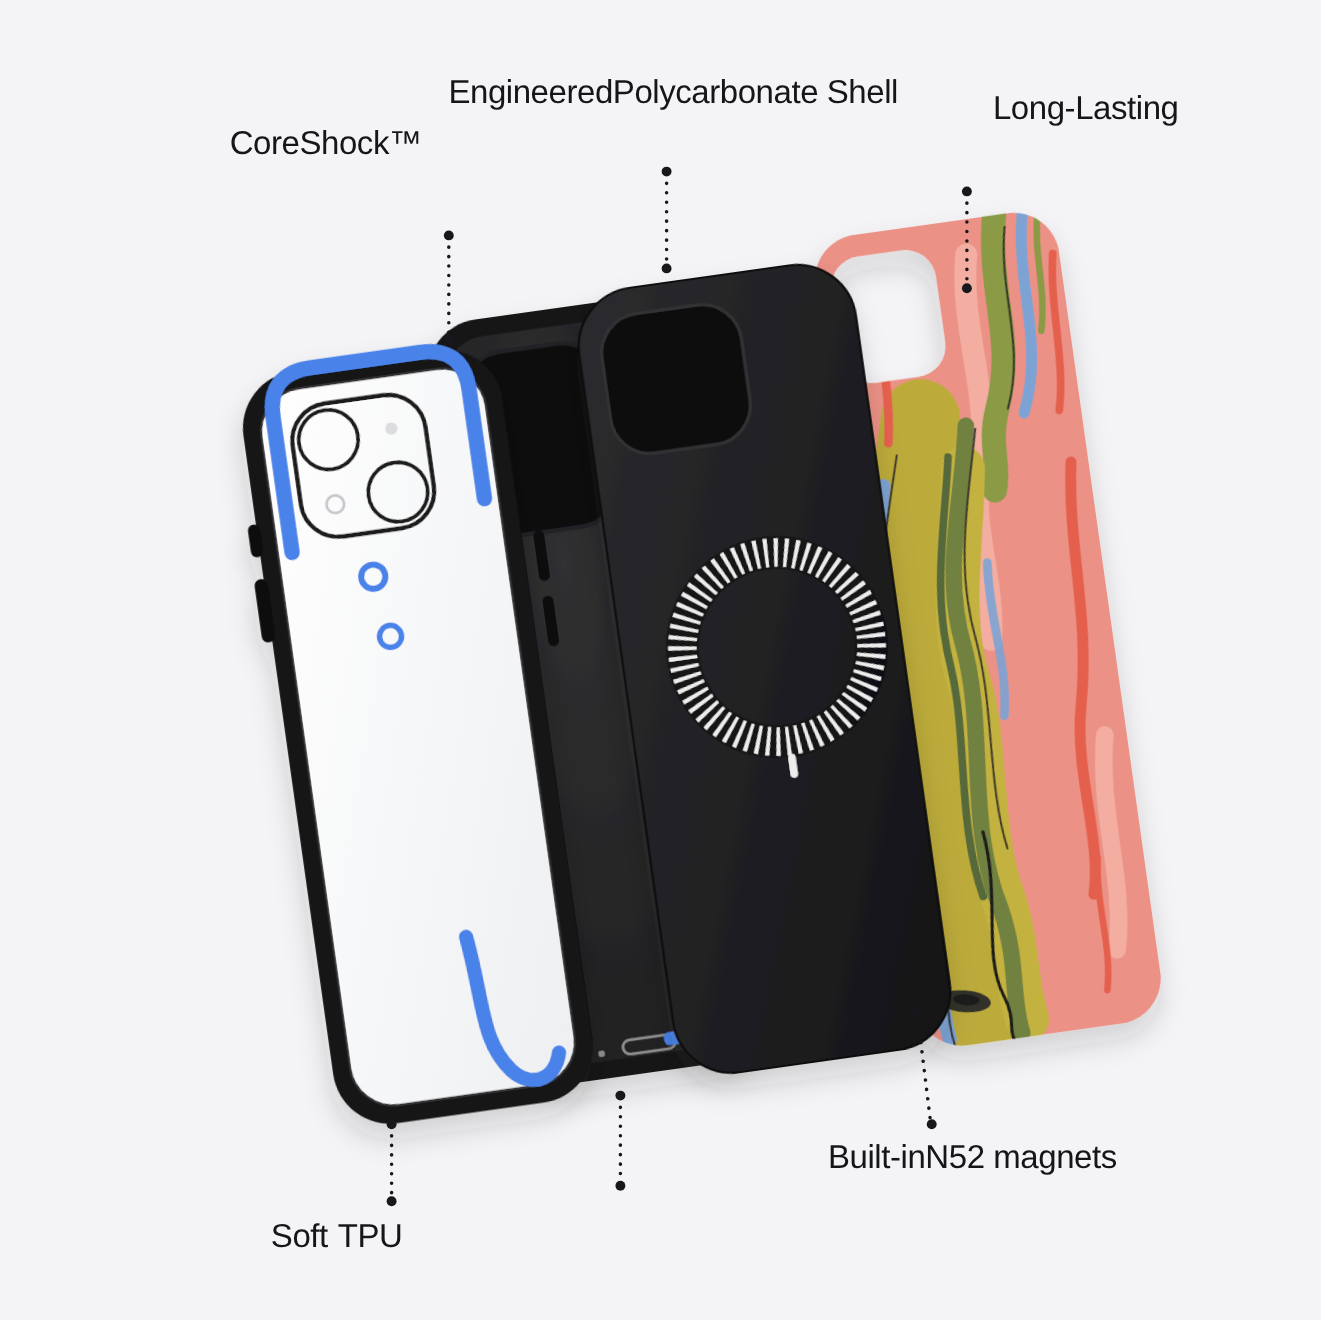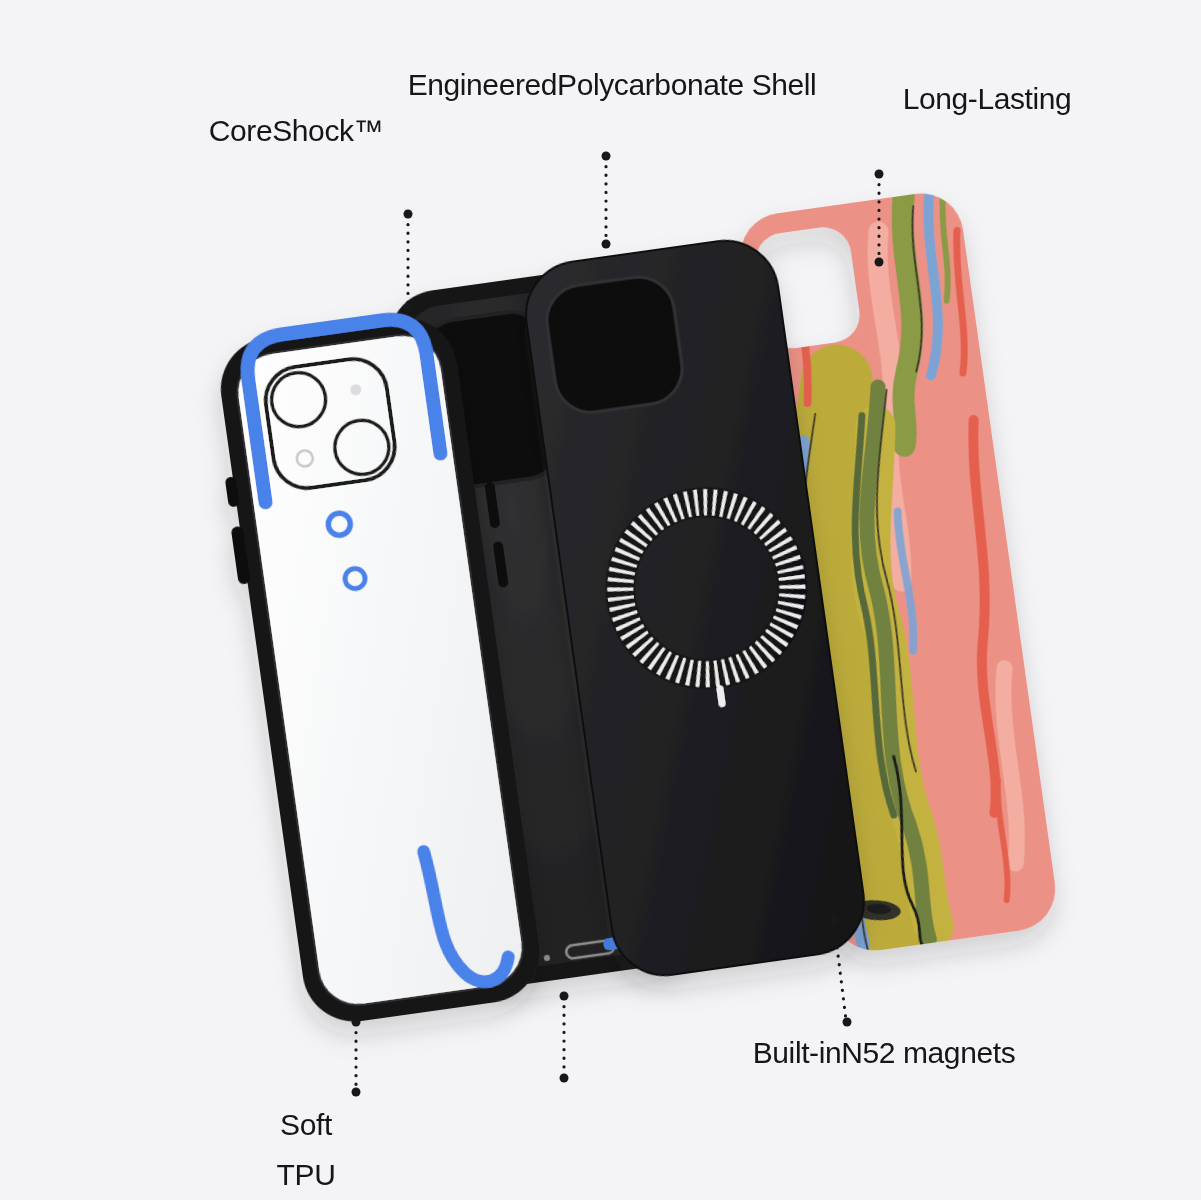--- a/index.html
+++ b/index.html
@@ -7,21 +7,21 @@
   body{background:#f4f4f6;font-family:"Liberation Sans",sans-serif;overflow:hidden}
   .stage{position:relative;width:1201px;height:1200px}
   .scene{position:absolute;left:0;top:0}
   .label{
     position:absolute;transform:translateX(-50%);
     display:flex;flex-direction:row;align-items:center;
     color:#15161a;font-size:30px;line-height:41px;letter-spacing:-0.4px;
     white-space:nowrap;text-align:center;font-weight:400;
   }
   .label .b{font-weight:400}
-  .label.row{flex-direction:column;gap:9px}
+  .label.row{flex-direction:row;gap:9px}
 </style>
 </head>
 <body>
 
 <div class="stage">
 
   <svg class="scene" width="1201" height="1200" viewBox="0 0 1201 1200">
     <defs>
       <filter id="drop" x="-40%" y="-40%" width="180%" height="180%">
         <feDropShadow dx="-3" dy="14" stdDeviation="12" flood-color="#1a1a1a" flood-opacity="0.17"></feDropShadow>

